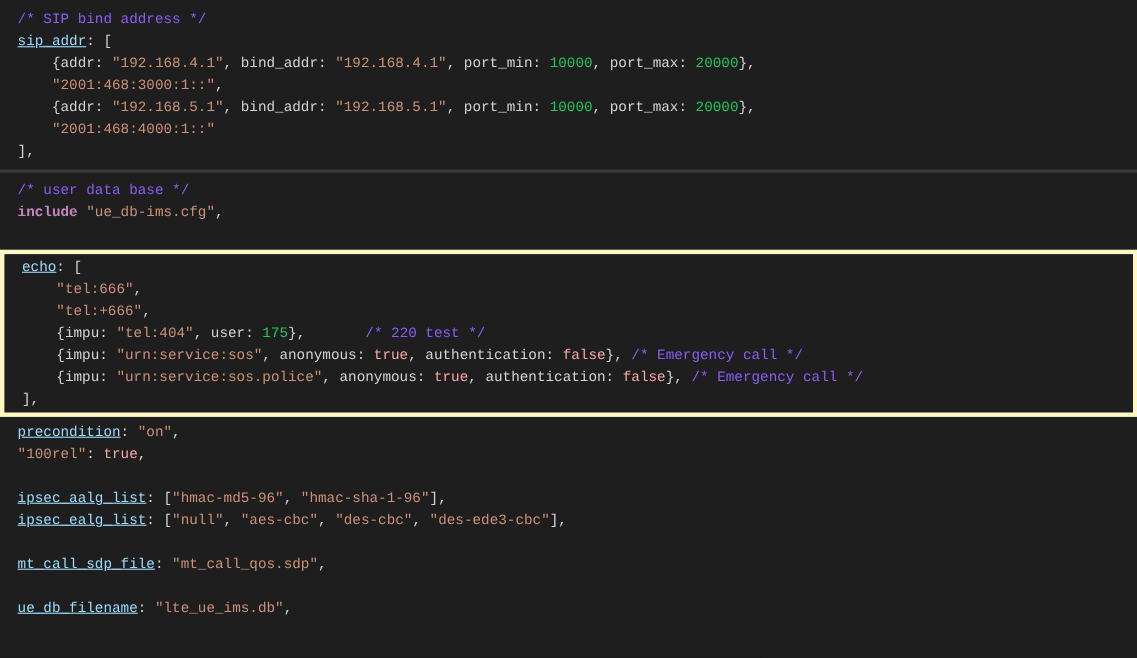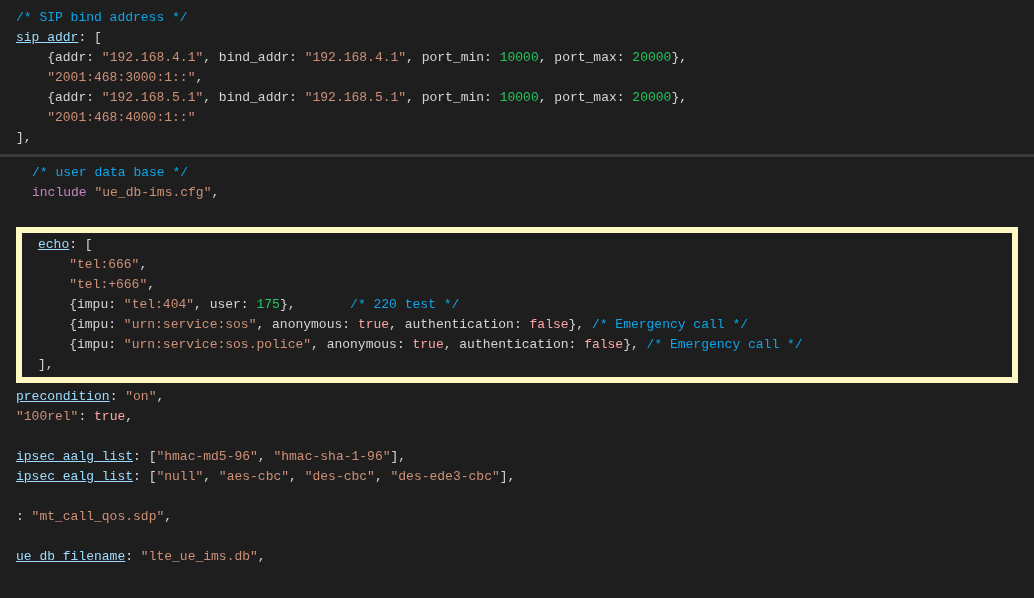--- a/index.html
+++ b/index.html
@@ -36,39 +36,39 @@
       line-height: 20px;
     }
 
     .divider {
       height: 3px;
       background-color: #3a3a3a;
       margin: 2px 0;
     }
 
     
-    .comment { color: #0ea5e9; text-align: right; }
+    .comment { color: #8b5cf6; text-align: right; }
     .key { color: #9cdcfe; text-decoration: underline; }
     .string { color: #ce9178; }
     .number { color: #22c55e; }
     .bool { color: #fca5a5; }
     .punct { color: #d4d4d4; }
-    .keyword { color: #c586c0; }
+    .keyword { color: #c586c0; font-weight: bold; }
 
     .section-top {
       padding: 8px 0 4px 0;
     }
 
     .section-middle {
-      padding: 4px 16px;
+      padding: 4px 0;
     }
 
     .section-highlighted {
-      border: 6px solid #fef9c3;
-      margin: 0 16px;
+      border: 4px solid #fef9c3;
+      margin: 0 0;
       padding: 2px 0;
       background-color: #1e1e1e;
     }
 
     .section-bottom {
       padding: 4px 0;
     }
   </style>
 </head>
 <body>
@@ -144,21 +144,21 @@
     </div>
     <div class="code-line">&nbsp;</div>
     <div class="code-line">
       <span class="key">ipsec_aalg_list</span><span class="punct">: [</span><span class="string">"hmac-md5-96"</span><span class="punct">, </span><span class="string">"hmac-sha-1-96"</span><span class="punct">],</span>
     </div>
     <div class="code-line">
       <span class="key">ipsec_ealg_list</span><span class="punct">: [</span><span class="string">"null"</span><span class="punct">, </span><span class="string">"aes-cbc"</span><span class="punct">, </span><span class="string">"des-cbc"</span><span class="punct">, </span><span class="string">"des-ede3-cbc"</span><span class="punct">],</span>
     </div>
     <div class="code-line">&nbsp;</div>
     <div class="code-line">
-      <span class="punct">: </span><span class="string">"mt_call_qos.sdp"</span><span class="punct">,</span>
+      <span class="key">mt_call_sdp_file</span><span class="punct">: </span><span class="string">"mt_call_qos.sdp"</span><span class="punct">,</span>
     </div>
     <div class="code-line">&nbsp;</div>
     <div class="code-line">
       <span class="key">ue_db_filename</span><span class="punct">: </span><span class="string">"lte_ue_ims.db"</span><span class="punct">,</span>
     </div>
   </div>
 
 </div>
 
 </body></html>

